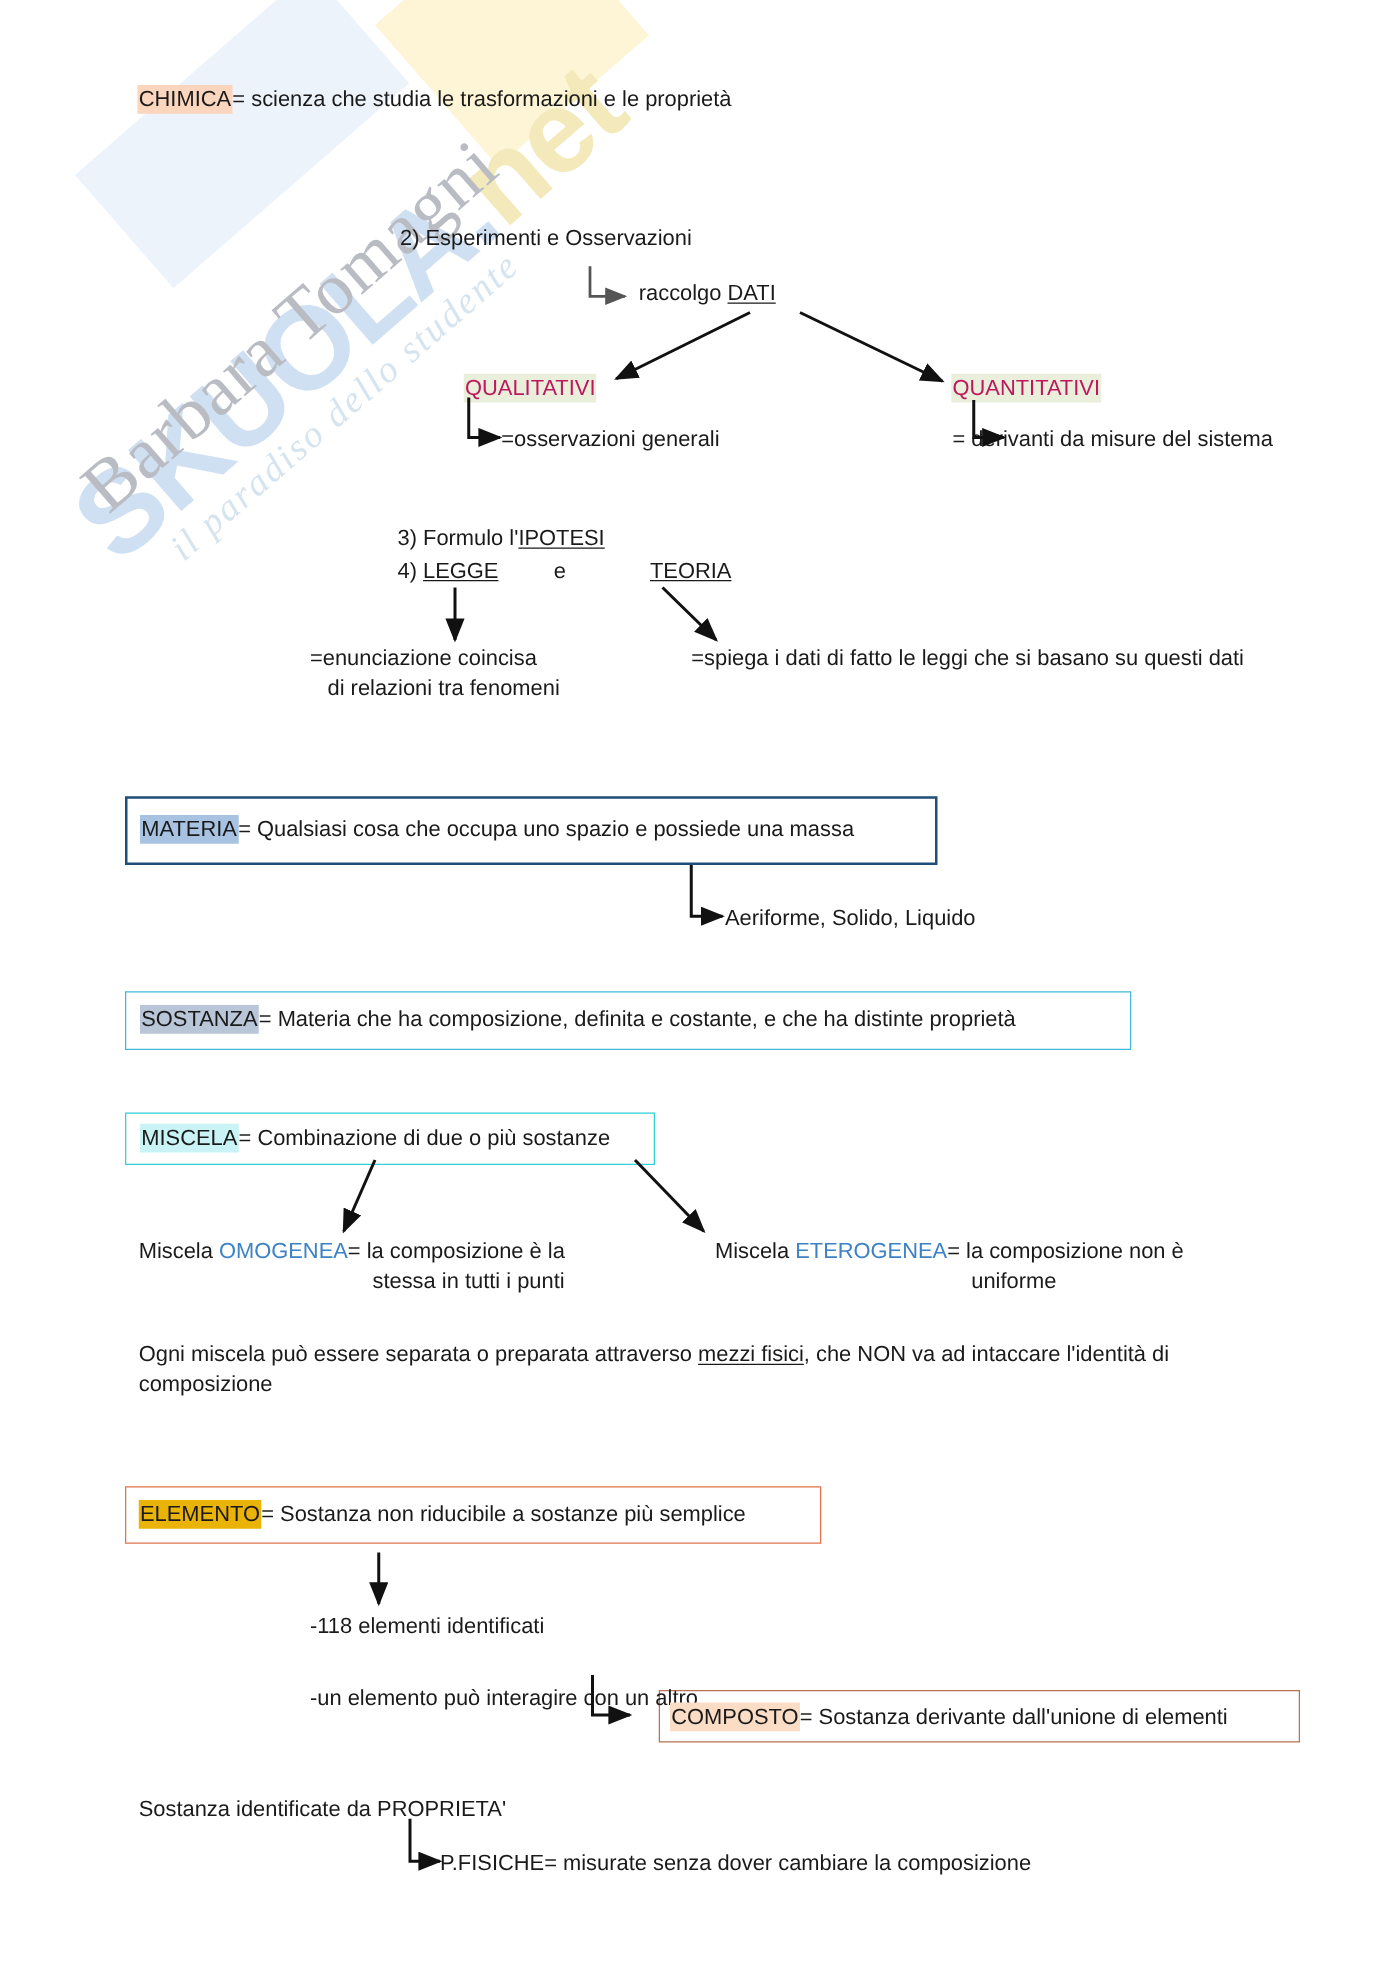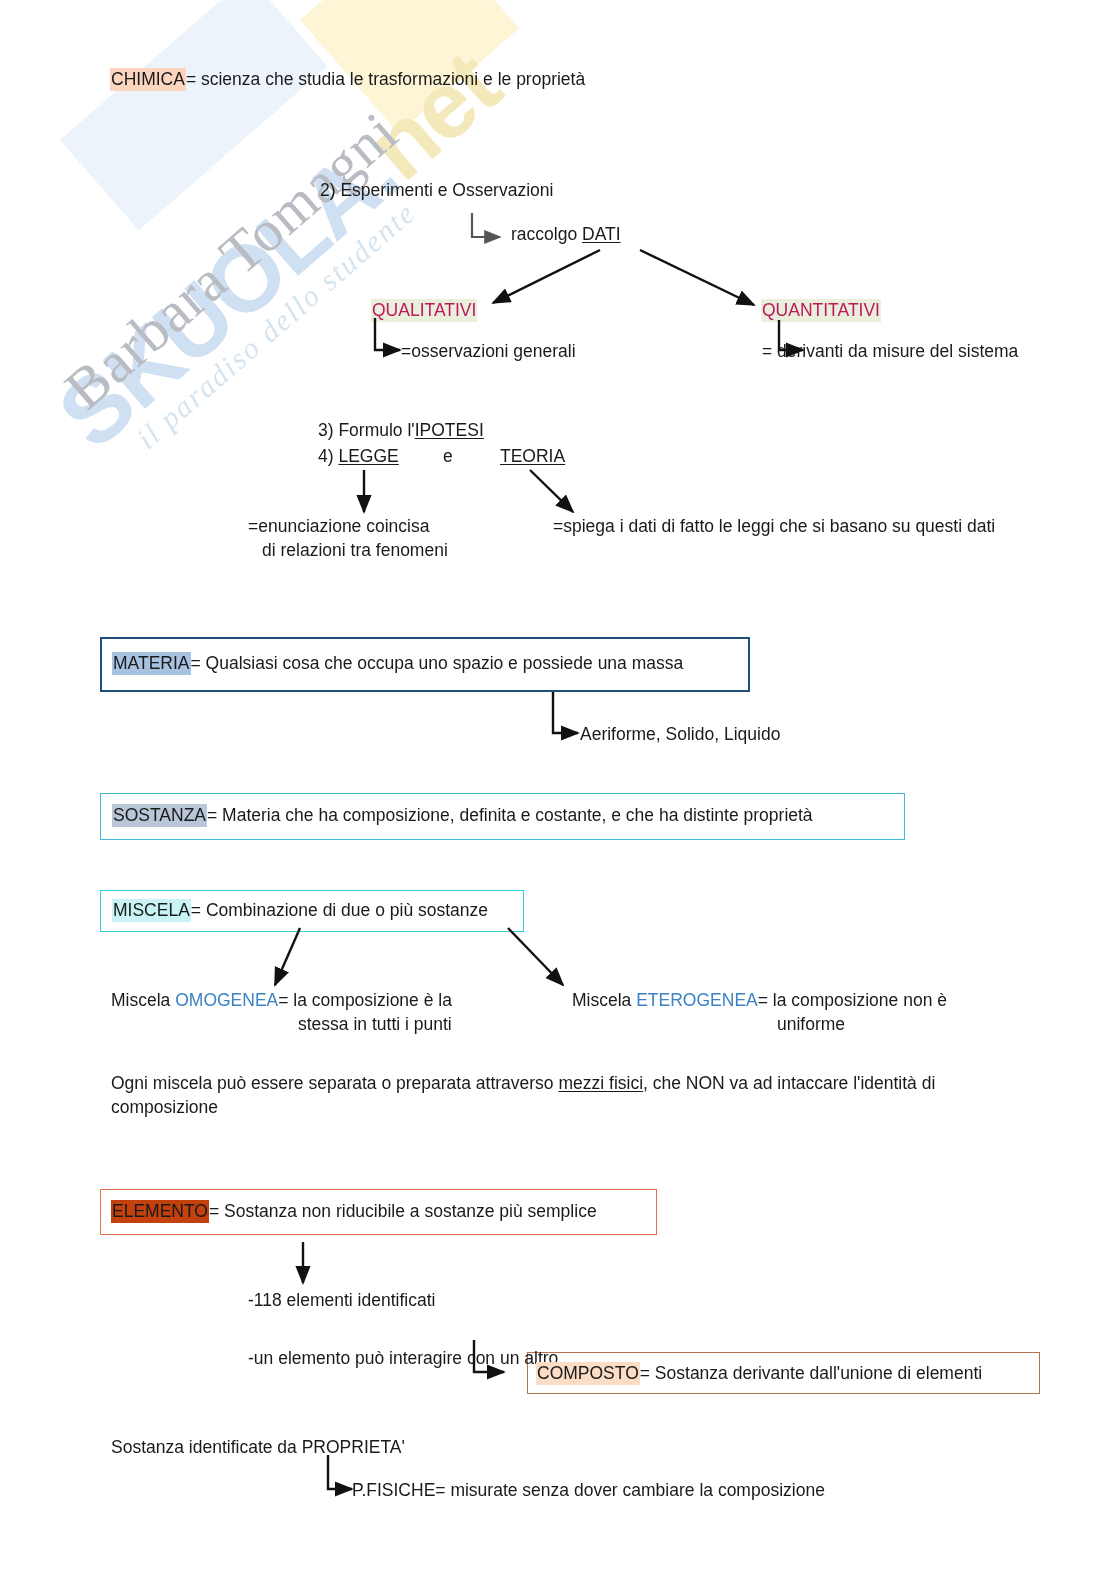--- a/index.html
+++ b/index.html
@@ -102,21 +102,21 @@
   .hl {
     padding: 1px 1px 2px 1px;
     text-align: right;
   }
   .hl-peach   { background: #fbd5bd; }
   .hl-pink    { background: #f3dade; }
   .hl-green   { background: #e9efdb; }
   .hl-periw   { background: #a8c2e2; }
   .hl-steel   { background: #b9c6d8; }
   .hl-cyan    { background: #c9f3f4; }
-  .hl-orange  { background: #c2410c; }
+  .hl-orange  { background: #eab308; }
   .hl-orange2 { background: #fbdcc4; }
 
   .u { text-decoration: underline; text-underline-offset: 2px; }
   .olive { color: #be185d; }
   .blue  { color: #3c82c4; }
 
   
   .box {
     position: absolute;
     background: #ffffff;
@@ -235,21 +235,21 @@
   </div>
   <div class="t" style="left:762px; top:341px;">= derivanti da misure del sistema</div>
 
   <div class="t" style="left:318px; top:420px;text-align:center;">
     <span>3) Formulo l'</span><span class="u">IPOTESI</span>
   </div>
   <div class="t" style="left:318px; top:446px;">
     <span>4) </span><span class="u">LEGGE</span>
   </div>
   <div class="t" style="left:443px; top:446px;">e</div>
-  <div class="t u" style="left:500px; top:446px;">TEORIA</div>
+  <div class="t u" style="left:520px; top:446px;">TEORIA</div>
 
   <div class="t" style="left:248px; top:516px;">=enunciazione coincisa</div>
   <div class="t" style="left:262px; top:540px;">di relazioni tra fenomeni</div>
   <div class="t" style="left:553px; top:516px;">=spiega i dati di fatto le leggi che si basano su questi dati</div>
 
   <div class="box box-navy" style="left:100px; top:637px; width:650px; height:55px;"></div>
   <div class="t" style="left:112px; top:653px;">
     <span class="hl hl-periw">MATERIA</span><span>= Qualsiasi cosa che occupa uno spazio e possiede una massa</span>
   </div>
   <div class="t" style="left:580px; top:724px;">Aeriforme, Solido, Liquido</div>

